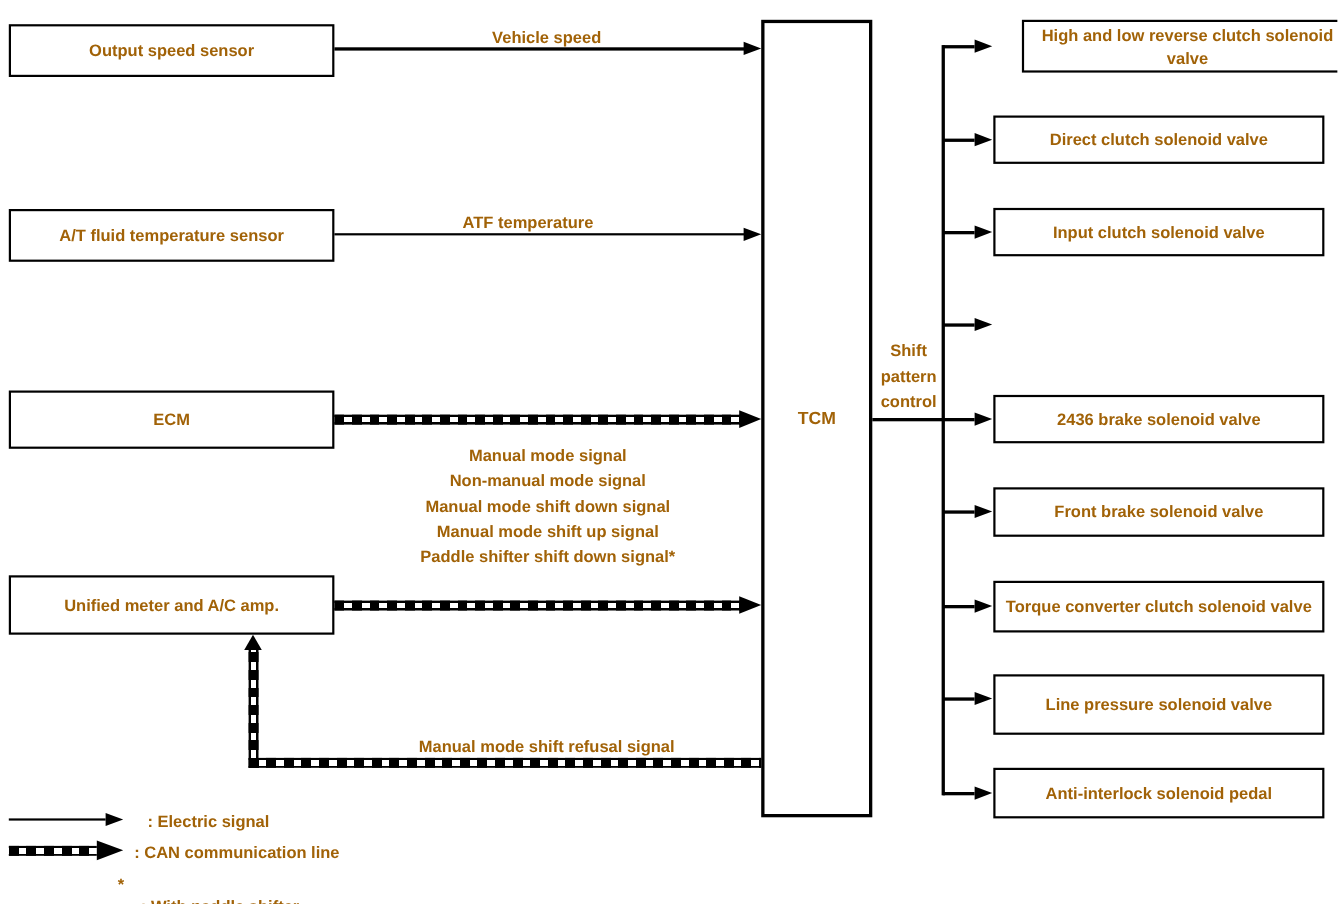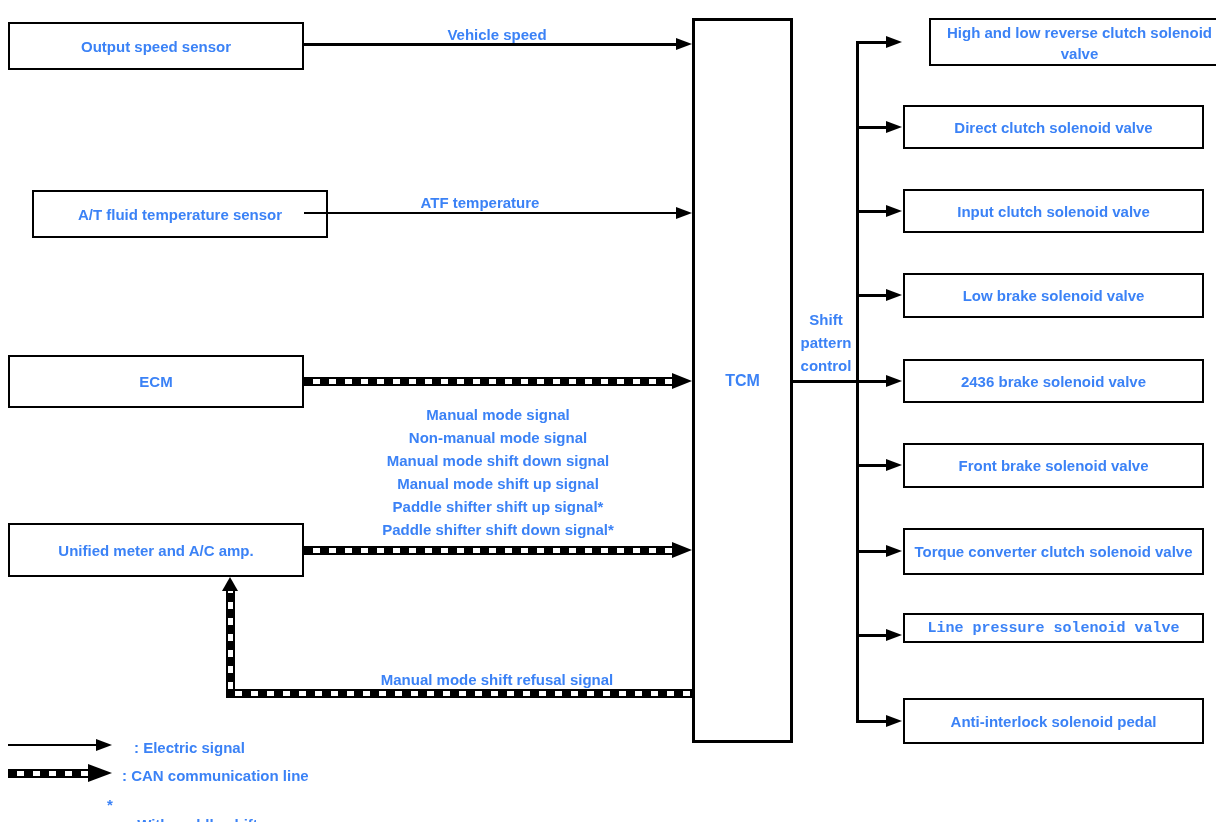--- a/index.html
+++ b/index.html
@@ -1,19 +1,19 @@
 <!DOCTYPE html>
 <html><head>
 <meta charset="utf-8">
 <style>
   html,body{margin:0;padding:0;background:#ffffff;}
   #canvas{
     position:relative;width:1216px;height:822px;background:#ffffff;
     font-family:"Liberation Sans","DejaVu Sans",sans-serif;
-    font-weight:bold;color:#3b82f6;overflow:hidden;
+    font-weight:bold;color:#a16207;overflow:hidden;
   }
   .box{
     position:absolute;border:2px solid #000;background:#fff;
     display:flex;align-items:center;justify-content:center;
     text-align:center;font-size:15px;line-height:21px;box-sizing:border-box;
   }
   .tcm{border-width:3px;font-size:16px;}
   .hline{position:absolute;background:#000;}
   .vline{position:absolute;background:#000;}
   .can-h{
@@ -45,21 +45,21 @@
   .prewrap{white-space:pre-line;}
 </style>
 </head>
 <body>
 
 <div id="canvas">
 
   <div class="box" style="left:8px;top:22px;width:296px;height:48px;">
     <span>Output speed sensor</span>
   </div>
-  <div class="box" style="left:8px;top:190px;width:296px;height:48px;margin-left:24px;">
+  <div class="box" style="left:8px;top:190px;width:296px;height:48px;">
     <span>A/T fluid temperature sensor</span>
   </div>
   <div class="box" style="left:8px;top:355px;width:296px;height:53px;">
     <span>ECM</span>
   </div>
   <div class="box" style="left:8px;top:523px;width:296px;height:54px;justify-content:center;">
     <span>Unified meter and A/C amp.</span>
   </div>
 
   <div class="box tcm" style="left:692px;top:18px;width:101px;height:725px;">
@@ -75,21 +75,20 @@
   <div class="arr-r" style="left:676px;top:207px;"></div>
 
   <div class="can-h" style="left:304px;top:377px;width:372px;"></div>
   <div class="arr-r-big" style="left:672px;top:373px;"></div>
 
   <div class="lbl" style="left:323px;top:403px;width:350px;">
     <div>Manual mode signal</div>
     <div>Non-manual mode signal</div>
     <div>Manual mode shift down signal</div>
     <div>Manual mode shift up signal</div>
-    <div>Paddle shifter shift up signal*</div>
     <div>Paddle shifter shift down signal*</div>
   </div>
   <div class="can-h" style="left:304px;top:546px;width:372px;"></div>
   <div class="arr-r-big" style="left:672px;top:542px;"></div>
 
   <div class="lbl" style="left:322px;top:668px;width:350px;">Manual mode shift refusal signal</div>
   <div class="can-h" style="left:226px;top:689px;width:466px;"></div>
   <div class="can-v" style="left:226px;top:589px;height:109px;"></div>
   <div class="arr-up" style="left:222px;top:577px;"></div>
 
@@ -120,33 +119,30 @@
 
   <div class="box" style="left:929px;top:18px;width:301px;height:48px;align-items:flex-end;">
     <span>High and low reverse clutch solenoid valve</span>
   </div>
   <div class="box" style="left:903px;top:105px;width:301px;height:44px;">
     <span>Direct clutch solenoid valve</span>
   </div>
   <div class="box" style="left:903px;top:189px;width:301px;height:44px;">
     <span>Input clutch solenoid valve</span>
   </div>
-  <div class="box" style="left:903px;top:273px;width:301px;height:45px;">
-    <span>Low brake solenoid valve</span>
-  </div>
   <div class="box" style="left:903px;top:359px;width:301px;height:44px;">
     <span>2436 brake solenoid valve</span>
   </div>
   <div class="box" style="left:903px;top:443px;width:301px;height:45px;">
     <span>Front brake solenoid valve</span>
   </div>
   <div class="box" style="left:903px;top:528px;width:301px;height:47px;">
     <span>Torque converter clutch solenoid valve</span>
   </div>
-  <div class="box" style="left:903px;top:613px;width:301px;height:30px;font-family:Liberation Mono, monospace;">
+  <div class="box" style="left:903px;top:613px;width:301px;height:55px;">
     <span>Line pressure solenoid valve</span>
   </div>
   <div class="box" style="left:903px;top:698px;width:301px;height:46px;">
     <span>Anti-interlock solenoid pedal</span>
   </div>
 
   <div class="hline" style="left:8px;top:744px;width:88px;height:2px;"></div>
   <div class="arr-r" style="left:96px;top:739px;"></div>
   <div class="lbl lbl-left" style="left:134px;top:736px;width:300px;">: Electric signal</div>
 

